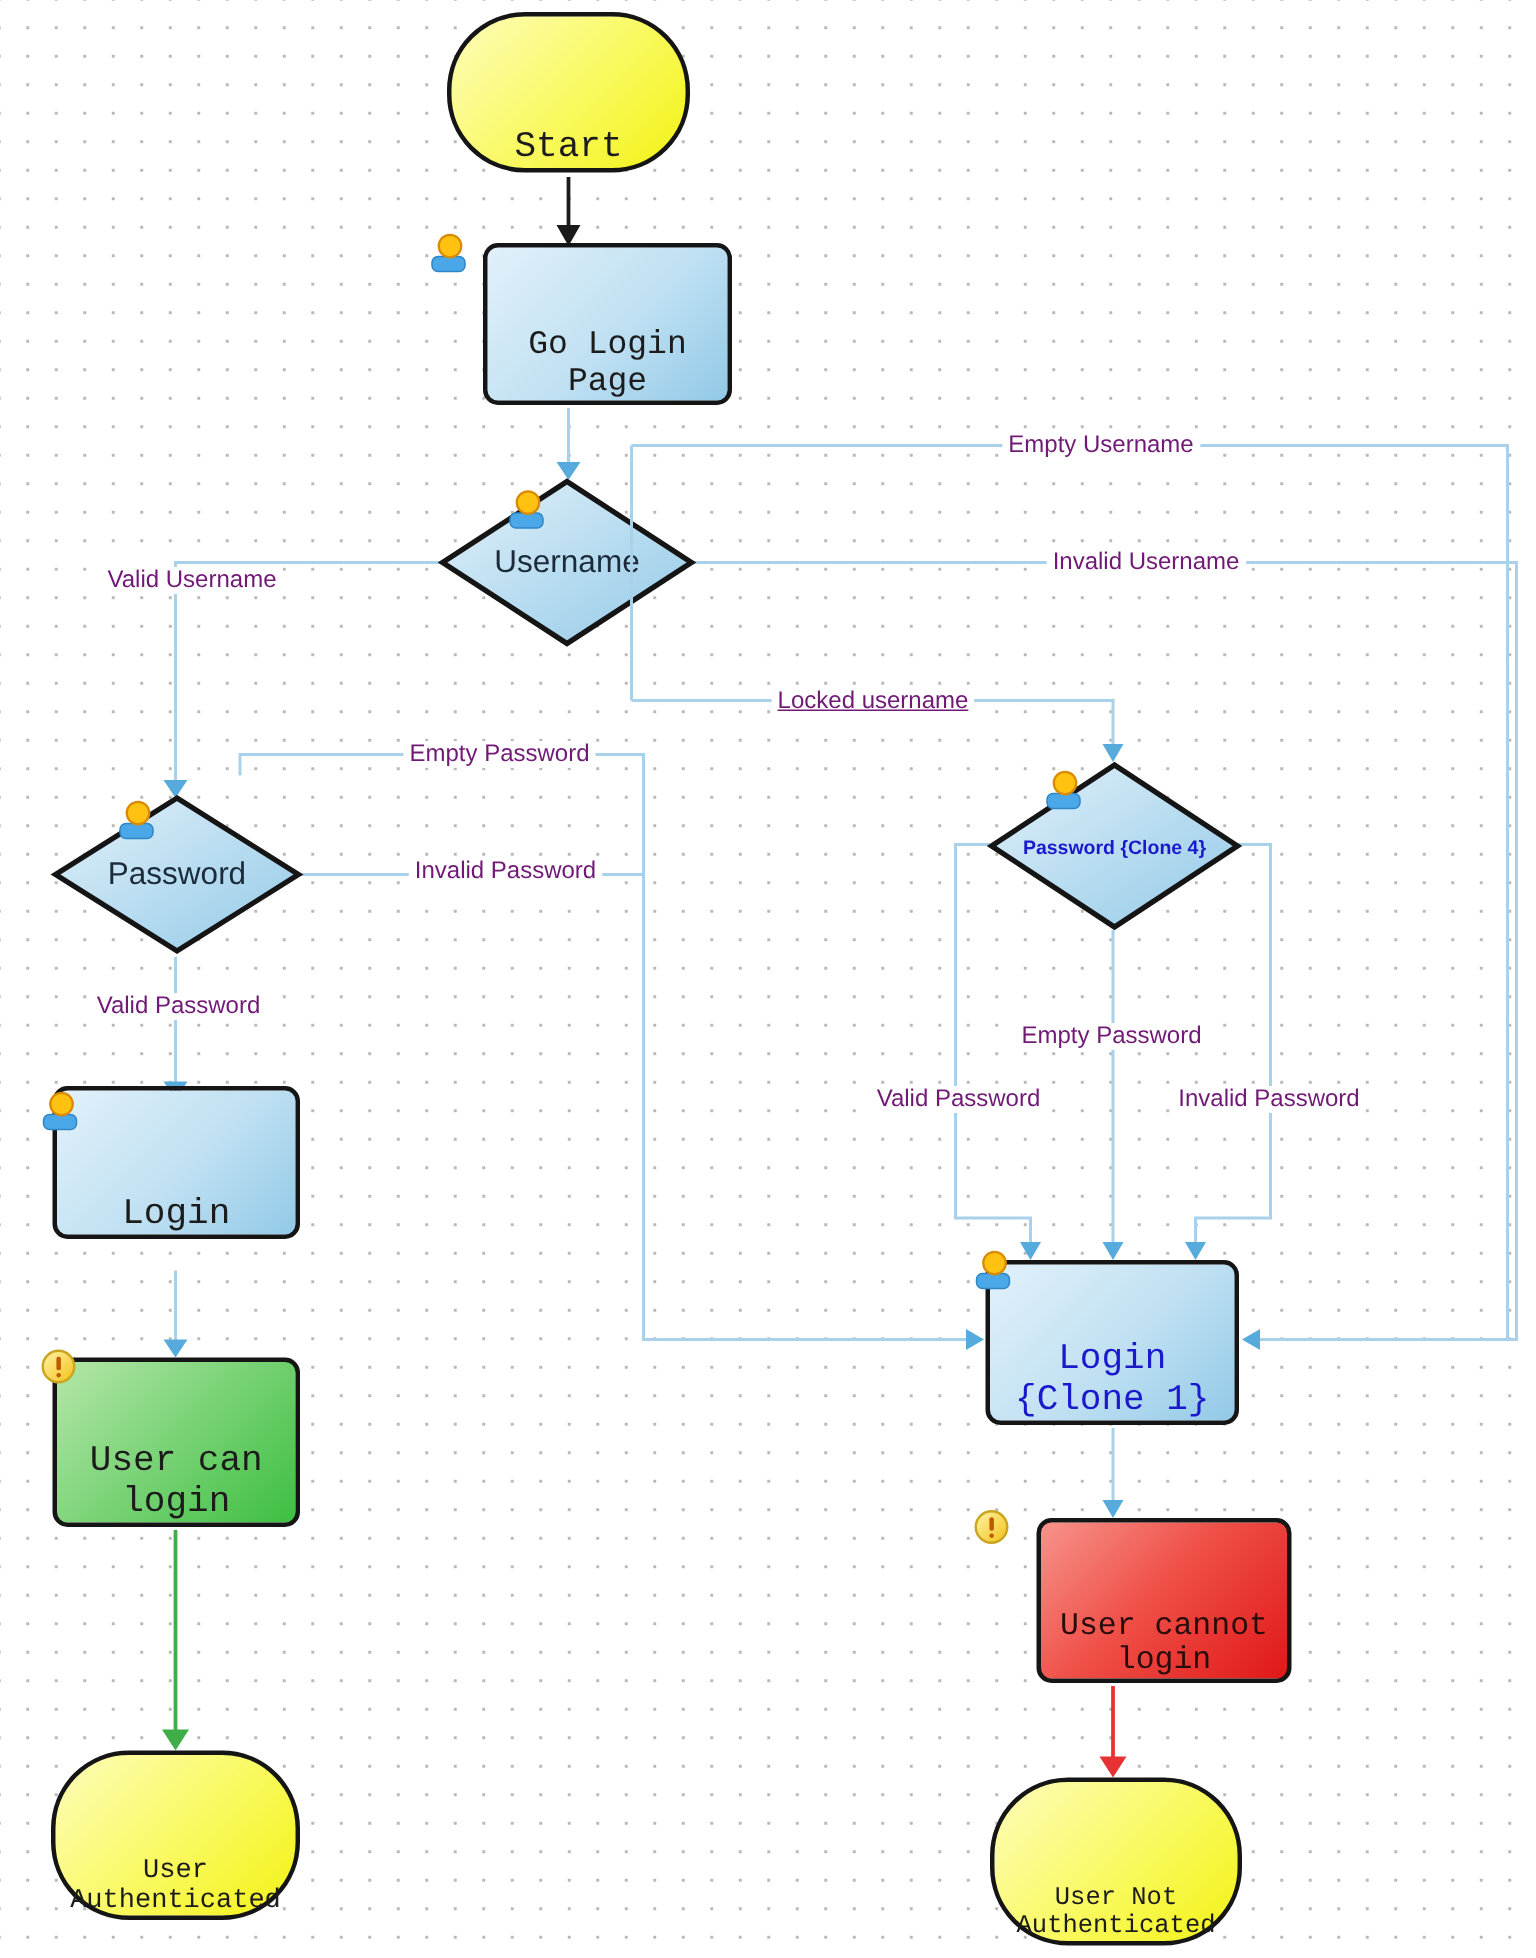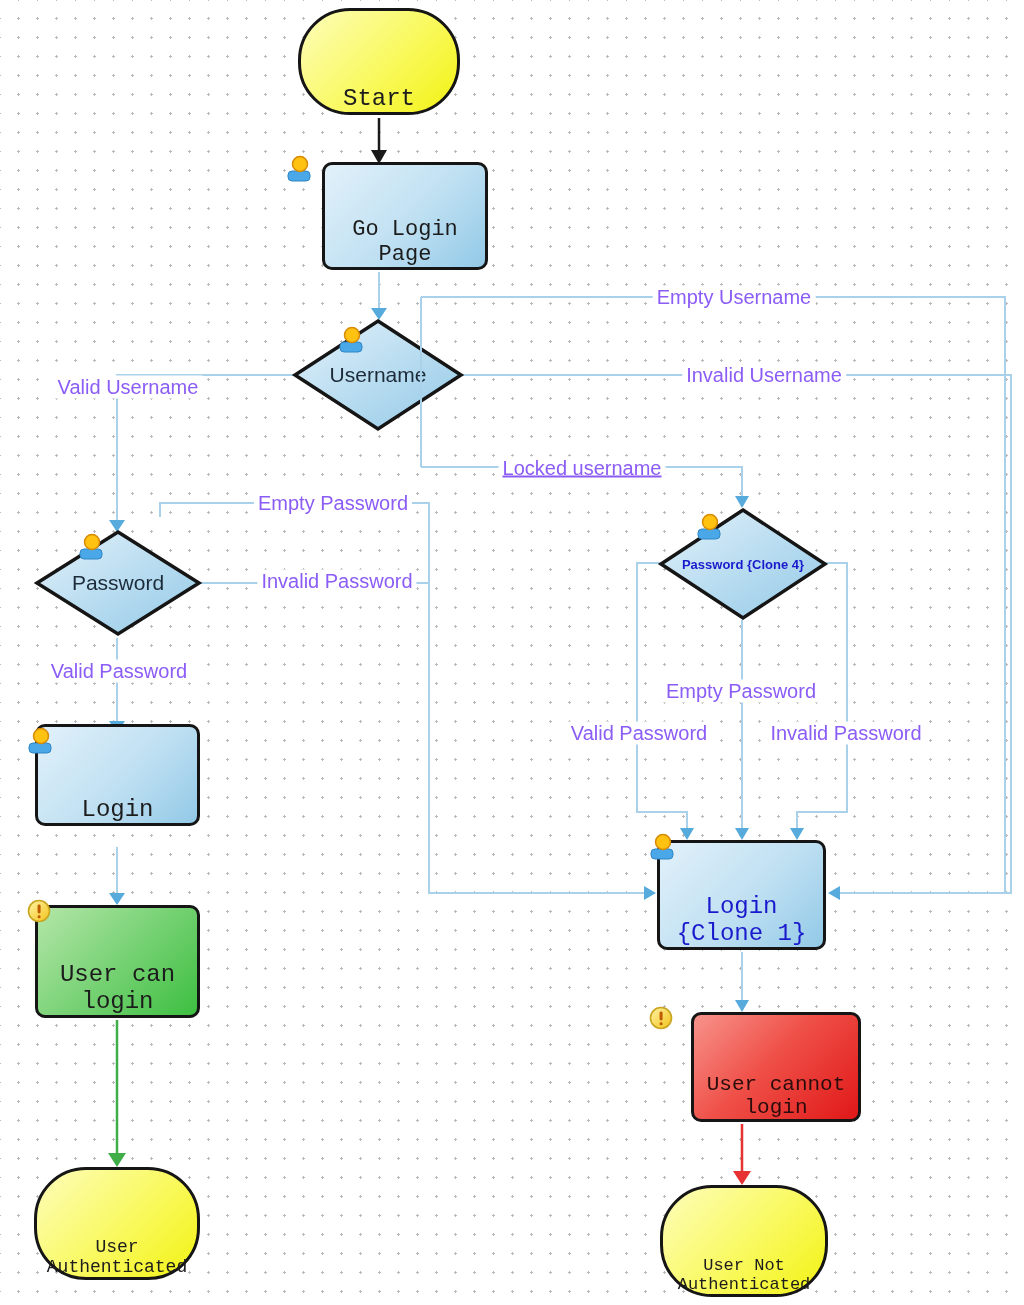--- a/index.html
+++ b/index.html
@@ -19,21 +19,21 @@
   .rect{border-radius:10px;background:linear-gradient(135deg,#e2f1fa 0%,#bfe0f2 55%,#92c9e7 100%);}
   .green{background:linear-gradient(135deg,#b4e6a8 0%,#7ed47a 45%,#3dbf41 100%);}
   .red{background:linear-gradient(135deg,#f7938b 0%,#ef5048 45%,#e01818 100%);}
   .diamond-wrap{position:absolute;z-index:3;}
   .diamond-label{position:absolute;left:0;top:0;width:100%;height:100%;display:flex;
                  align-items:center;justify-content:center;color:#1c2b3a;z-index:2;}
   .node-label{pointer-events:none;}
   .clone-text{color:#1a1acc;font-weight:700;}
   .edge-label{position:absolute;z-index:5;transform:translate(-50%,-50%);
               background:#fff;padding:0 4px;white-space:nowrap;
-              font-size:20px;color:#8b5cf6;}
+              font-size:16px;color:#701a75;}
   .badge{position:absolute;z-index:6;pointer-events:none;}
   .f22{font-size:22px;} .f24{font-size:24px;} .f21{font-size:21px;}
   .f18{font-size:18px;} .f20{font-size:17px;} .f13{font-size:13px;}
 </style>
 </head>
 <body>
 
 <div class="canvas">
 
   <svg class="edge-layer edges-under">

